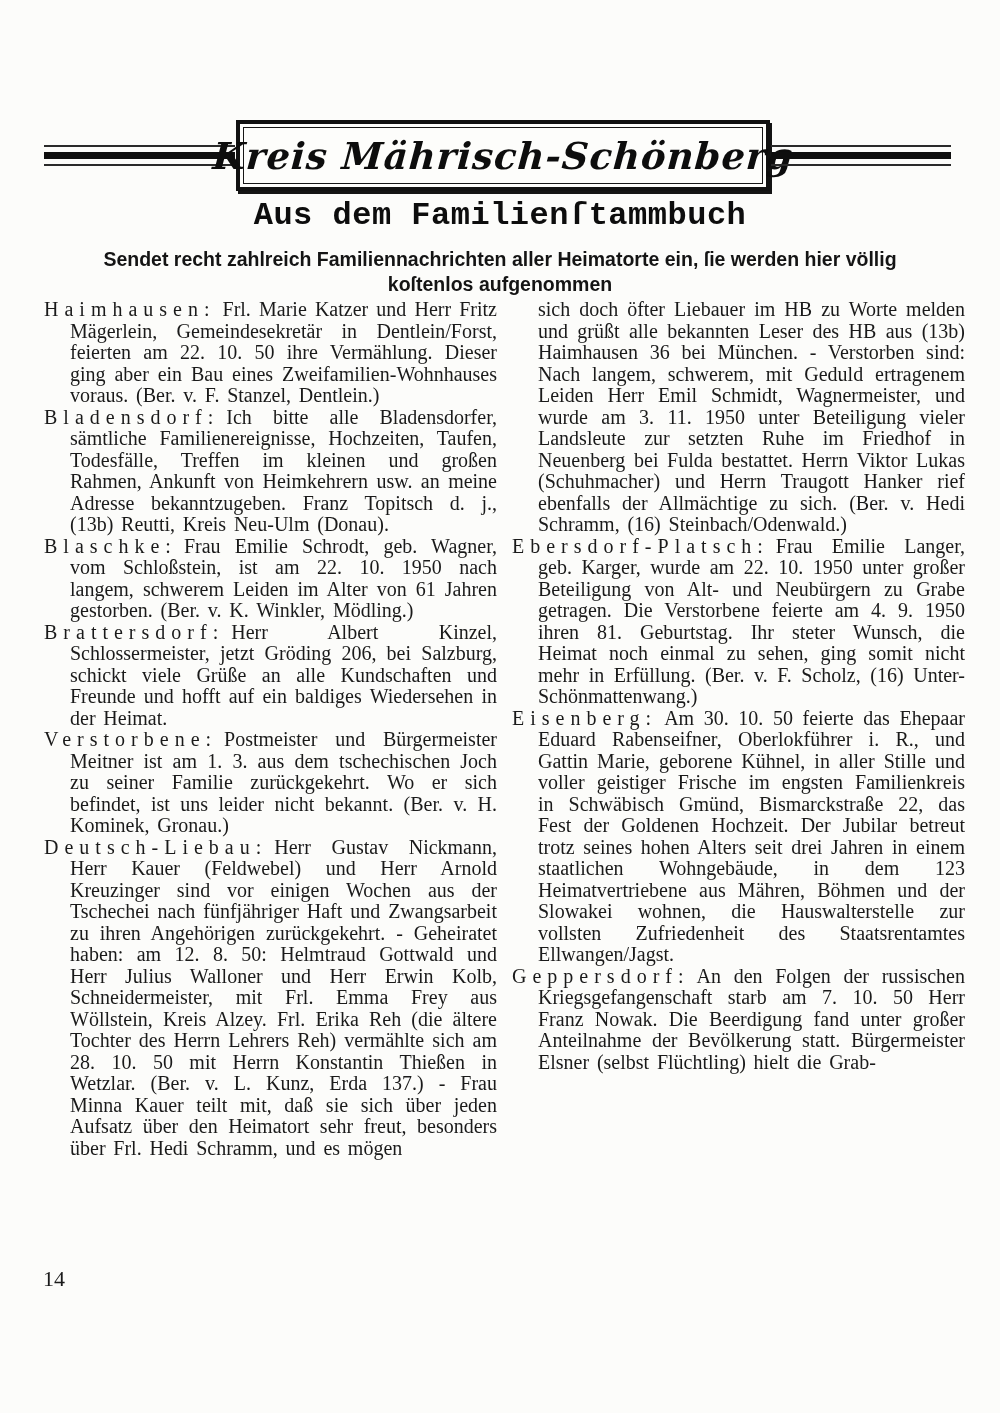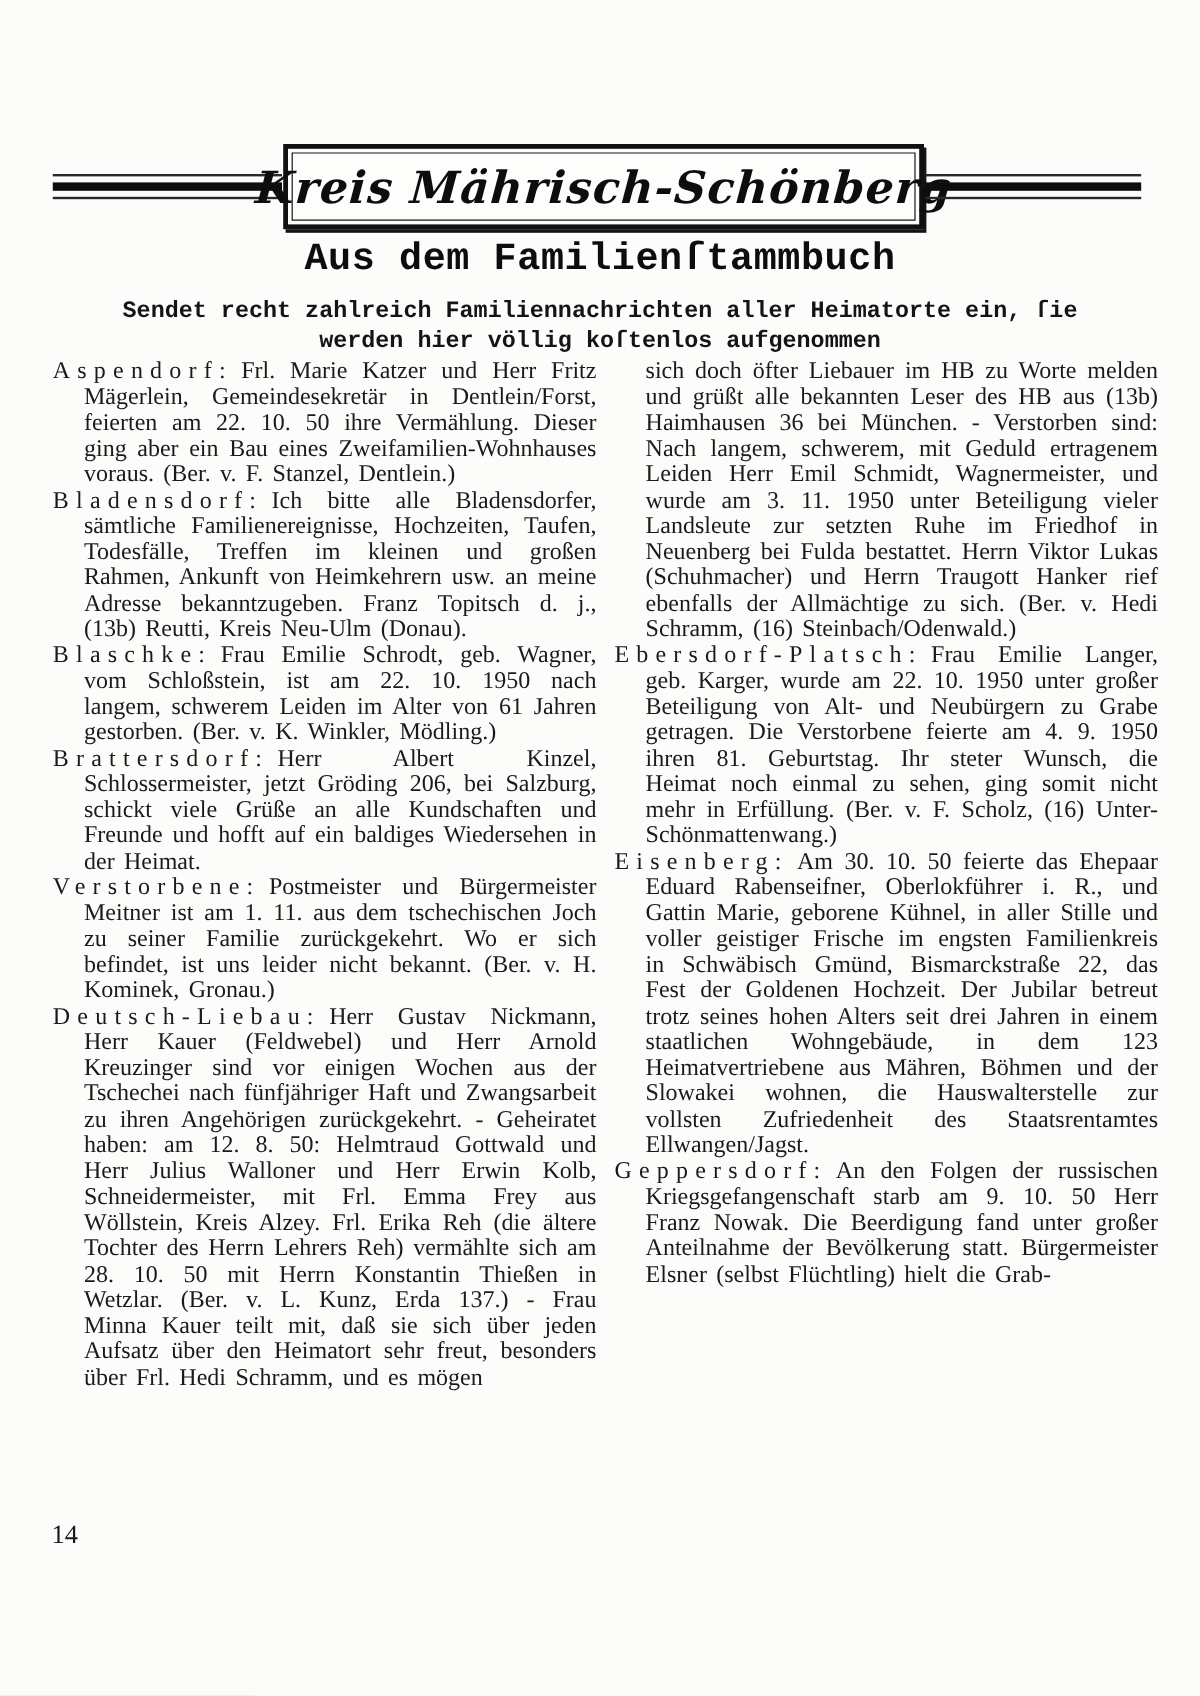--- a/index.html
+++ b/index.html
@@ -45,21 +45,21 @@
   .title {
     position:absolute; top:197px; left:0; width:100%;
     text-align:center;
     font-family:Liberation Mono, monospace;
     font-weight:700; font-size:32px; letter-spacing:0.5px;
     color:#0d0d0d;
   }
   .subtitle {
     position:absolute; top:247px; left:70px; right:70px;
     text-align:center;
-    font-family:Liberation Mono, monospace;
+    font-family:Liberation Sans, sans-serif;
     font-weight:700; font-size:19.5px; line-height:25px;
     color:#141414;
   }
 
   
   .columns {
     position:absolute; top:299px; left:44px;
     width:921px; height:1032px;
     display:flex; gap:15px;
     overflow:hidden;
@@ -102,32 +102,32 @@
       <i class="thin"></i>
     </div>
   </header>
 
   <h1 class="title">Aus dem Familienſtammbuch</h1>
   <p class="subtitle">Sendet recht zahlreich Familiennachrichten aller Heimatorte ein, ſie werden hier völlig koſtenlos aufgenommen</p>
 
   <main class="columns">
 
     <section class="col">
-      <p class="entry"><span class="place">Aspendorf:</span><span class="body-text">Frl. Marie Katzer und Herr Fritz Mägerlein, Gemeindesekretär in Dentlein/Forst, feierten am 22. 10. 50 ihre Vermählung. Dieser ging aber ein Bau eines Zweifamilien-Wohnhauses voraus. (Ber. v. F. Stanzel, Dentlein.)</span></p>
+      <p class="entry"><span class="place">Haimhausen:</span><span class="body-text">Frl. Marie Katzer und Herr Fritz Mägerlein, Gemeindesekretär in Dentlein/Forst, feierten am 22. 10. 50 ihre Vermählung. Dieser ging aber ein Bau eines Zweifamilien-Wohnhauses voraus. (Ber. v. F. Stanzel, Dentlein.)</span></p>
       <p class="entry"><span class="place">Bladensdorf:</span><span class="body-text">Ich bitte alle Bladensdorfer, sämtliche Familienereignisse, Hochzeiten, Taufen, Todesfälle, Treffen im kleinen und großen Rahmen, Ankunft von Heimkehrern usw. an meine Adresse bekanntzugeben. Franz Topitsch d. j., (13b) Reutti, Kreis Neu-Ulm (Donau).</span></p>
       <p class="entry"><span class="place">Blaschke:</span><span class="body-text">Frau Emilie Schrodt, geb. Wagner, vom Schloßstein, ist am 22. 10. 1950 nach langem, schwerem Leiden im Alter von 61 Jahren gestorben. (Ber. v. K. Winkler, Mödling.)</span></p>
       <p class="entry"><span class="place">Brattersdorf:</span><span class="body-text">Herr Albert Kinzel, Schlossermeister, jetzt Gröding 206, bei Salzburg, schickt viele Grüße an alle Kundschaften und Freunde und hofft auf ein baldiges Wiedersehen in der Heimat.</span></p>
-      <p class="entry"><span class="place">Verstorbene:</span><span class="body-text">Postmeister und Bürgermeister Meitner ist am 1. 11. aus dem tschechischen Joch zu seiner Familie zurückgekehrt. Wo er sich befindet, ist uns leider nicht bekannt. (Ber. v. H. Kominek, Gronau.)</span></p>
+      <p class="entry"><span class="place">Verstorbene:</span><span class="body-text">Postmeister und Bürgermeister Meitner ist am 1. 3. aus dem tschechischen Joch zu seiner Familie zurückgekehrt. Wo er sich befindet, ist uns leider nicht bekannt. (Ber. v. H. Kominek, Gronau.)</span></p>
       <p class="entry"><span class="place">Deutsch-Liebau:</span><span class="body-text">Herr Gustav Nickmann, Herr Kauer (Feldwebel) und Herr Arnold Kreuzinger sind vor einigen Wochen aus der Tschechei nach fünfjähriger Haft und Zwangsarbeit zu ihren Angehörigen zurückgekehrt. - Geheiratet haben: am 12. 8. 50: Helmtraud Gottwald und Herr Julius Walloner und Herr Erwin Kolb, Schneidermeister, mit Frl. Emma Frey aus Wöllstein, Kreis Alzey. Frl. Erika Reh (die ältere Tochter des Herrn Lehrers Reh) vermählte sich am 28. 10. 50 mit Herrn Konstantin Thießen in Wetzlar. (Ber. v. L. Kunz, Erda 137.) - Frau Minna Kauer teilt mit, daß sie sich über jeden Aufsatz über den Heimatort sehr freut, besonders über Frl. Hedi Schramm, und es mögen</span></p>
     </section>
 
     <section class="col">
       <p class="entry continuation"><span class="place"></span><span class="body-text">sich doch öfter Liebauer im HB zu Worte melden und grüßt alle bekannten Leser des HB aus (13b) Haimhausen 36 bei München. - Verstorben sind: Nach langem, schwerem, mit Geduld ertragenem Leiden Herr Emil Schmidt, Wagnermeister, und wurde am 3. 11. 1950 unter Beteiligung vieler Landsleute zur setzten Ruhe im Friedhof in Neuenberg bei Fulda bestattet. Herrn Viktor Lukas (Schuhmacher) und Herrn Traugott Hanker rief ebenfalls der Allmächtige zu sich. (Ber. v. Hedi Schramm, (16) Steinbach/Odenwald.)</span></p>
       <p class="entry"><span class="place">Ebersdorf-Platsch:</span><span class="body-text">Frau Emilie Langer, geb. Karger, wurde am 22. 10. 1950 unter großer Beteiligung von Alt- und Neubürgern zu Grabe getragen. Die Verstorbene feierte am 4. 9. 1950 ihren 81. Geburtstag. Ihr steter Wunsch, die Heimat noch einmal zu sehen, ging somit nicht mehr in Erfüllung. (Ber. v. F. Scholz, (16) Unter-Schönmattenwang.)</span></p>
       <p class="entry"><span class="place">Eisenberg:</span><span class="body-text">Am 30. 10. 50 feierte das Ehepaar Eduard Rabenseifner, Oberlokführer i. R., und Gattin Marie, geborene Kühnel, in aller Stille und voller geistiger Frische im engsten Familienkreis in Schwäbisch Gmünd, Bismarckstraße 22, das Fest der Goldenen Hochzeit. Der Jubilar betreut trotz seines hohen Alters seit drei Jahren in einem staatlichen Wohngebäude, in dem 123 Heimatvertriebene aus Mähren, Böhmen und der Slowakei wohnen, die Hauswalterstelle zur vollsten Zufriedenheit des Staatsrentamtes Ellwangen/Jagst.</span></p>
-      <p class="entry"><span class="place">Geppersdorf:</span><span class="body-text">An den Folgen der russischen Kriegsgefangenschaft starb am 9. 10. 50 Herr Franz Nowak. Die Beerdigung fand unter großer Anteilnahme der Bevölkerung statt. Bürgermeister Elsner (selbst Flüchtling) hielt die Grab-</span></p>
+      <p class="entry"><span class="place">Geppersdorf:</span><span class="body-text">An den Folgen der russischen Kriegsgefangenschaft starb am 7. 10. 50 Herr Franz Nowak. Die Beerdigung fand unter großer Anteilnahme der Bevölkerung statt. Bürgermeister Elsner (selbst Flüchtling) hielt die Grab-</span></p>
     </section>
 
   </main>
 
   <div class="pageno">14</div>
 
 </div>
 
 </body></html>

